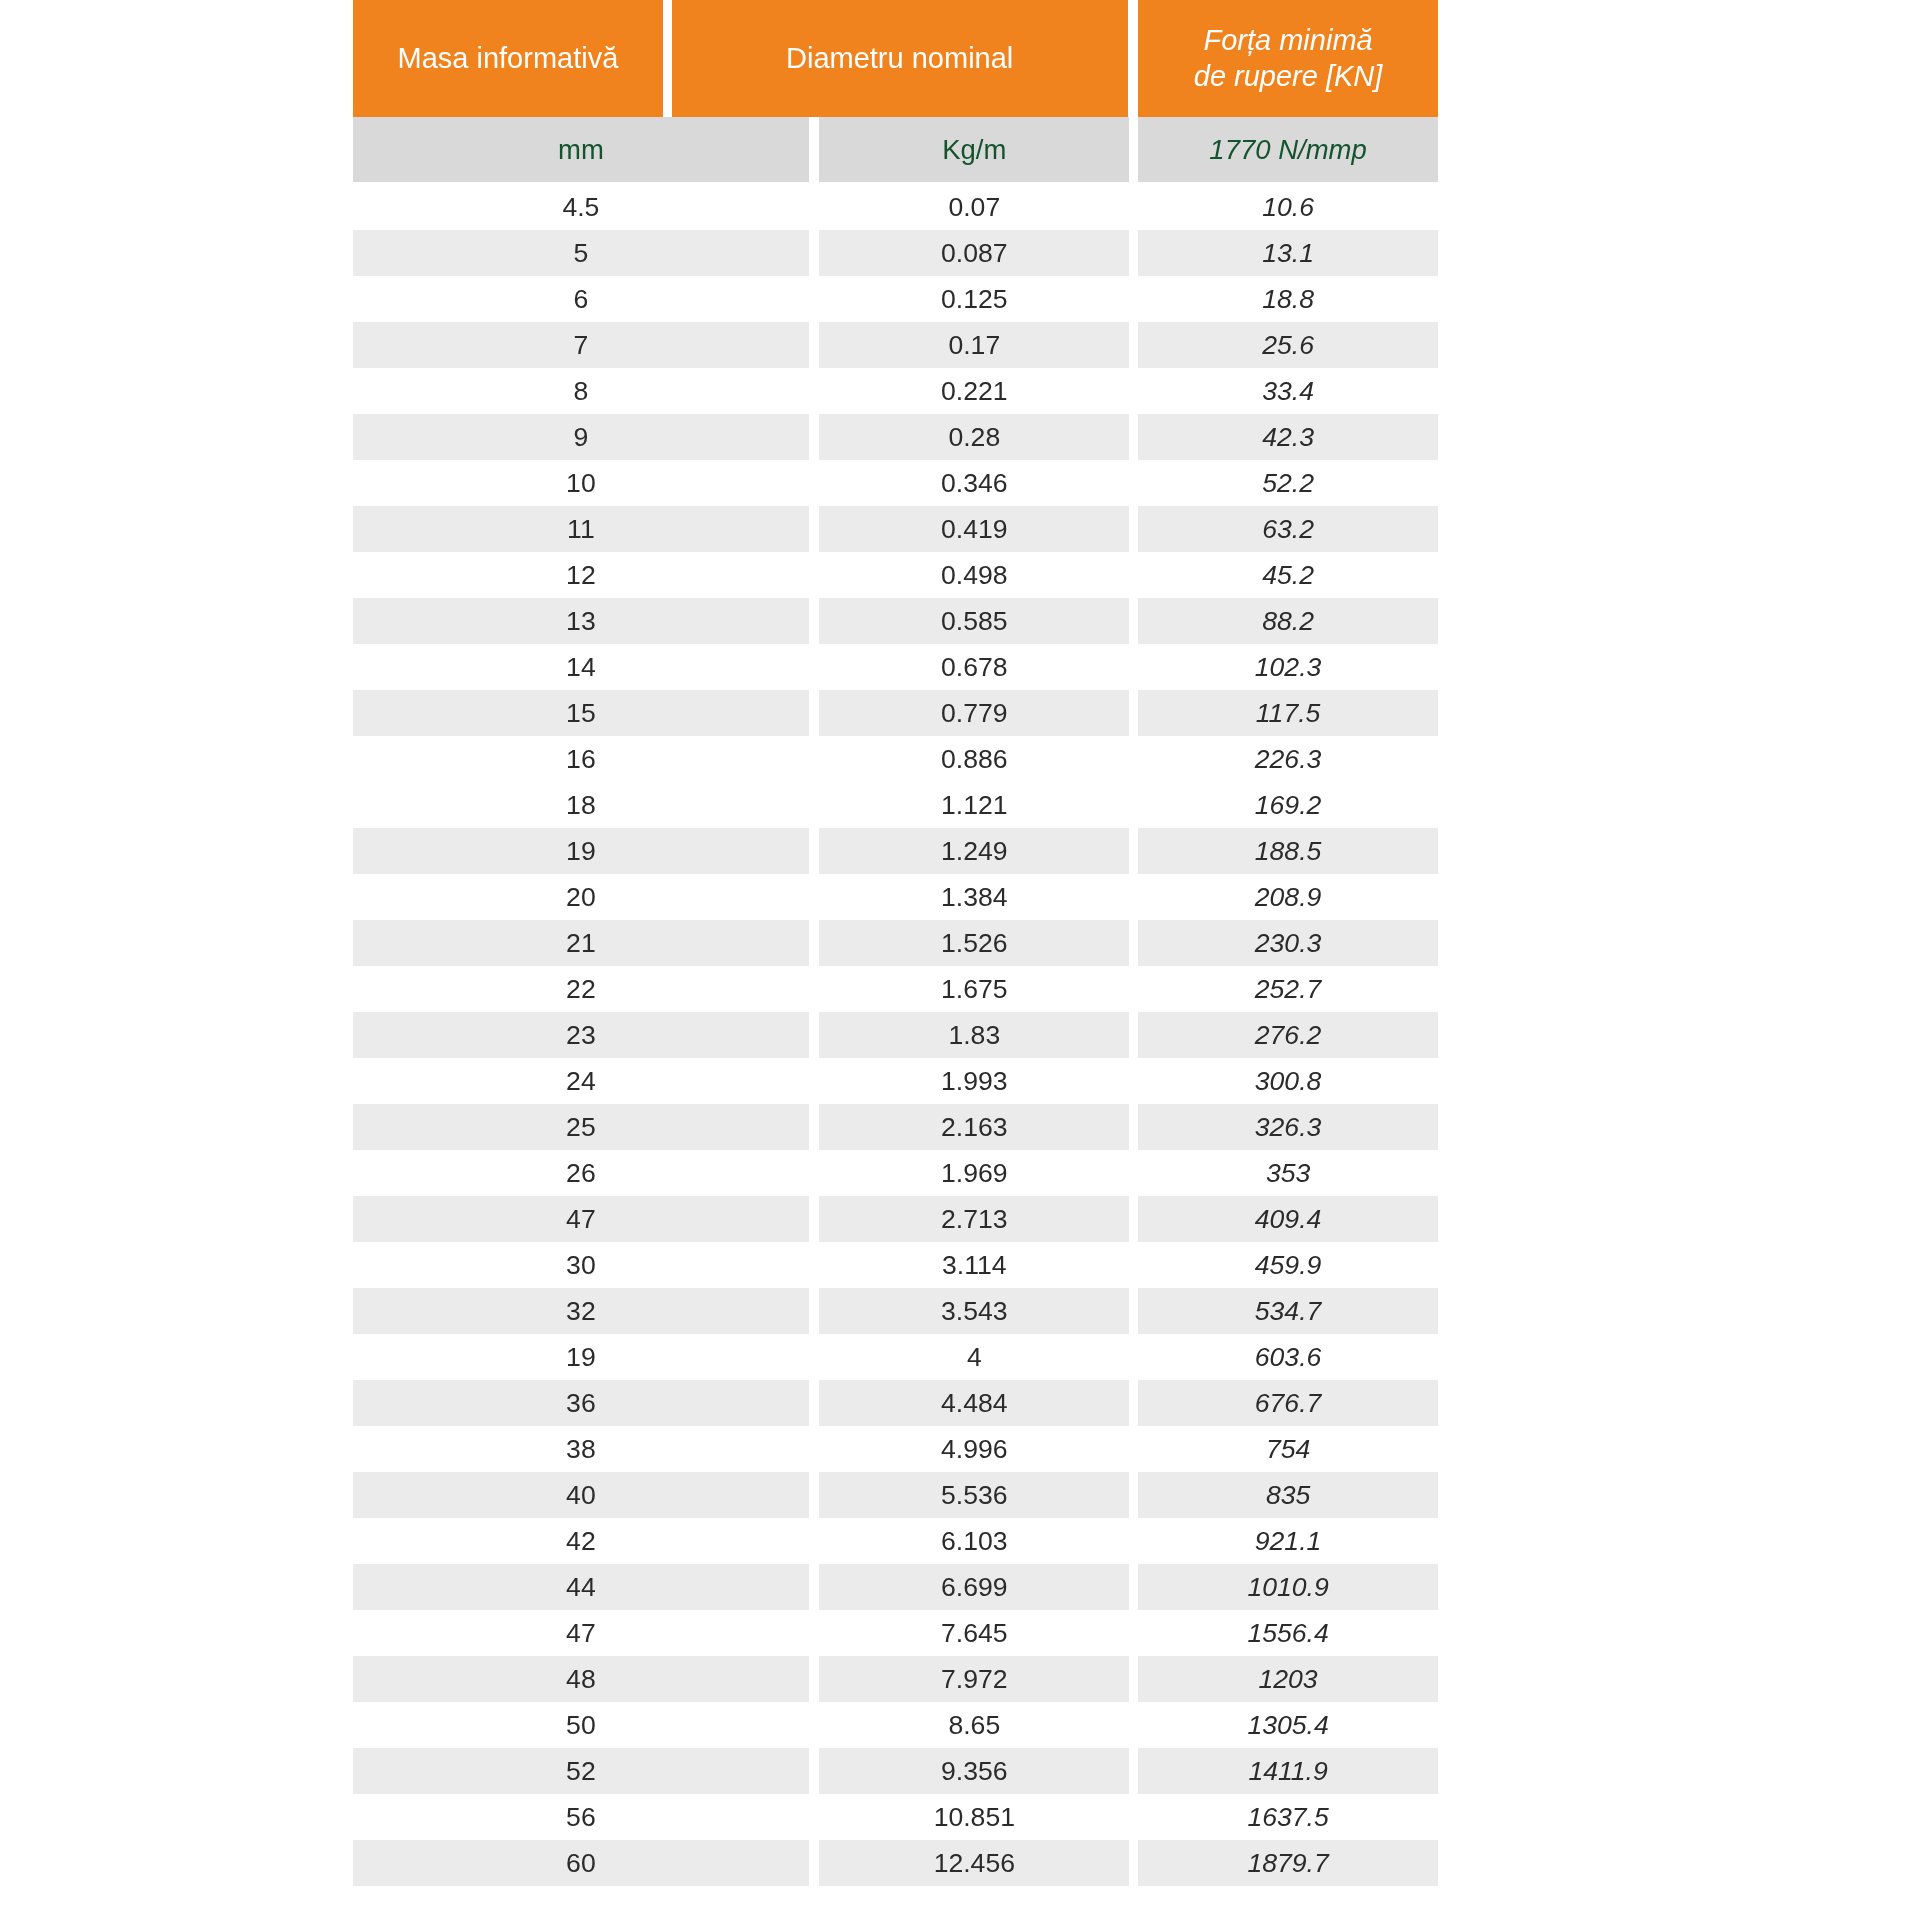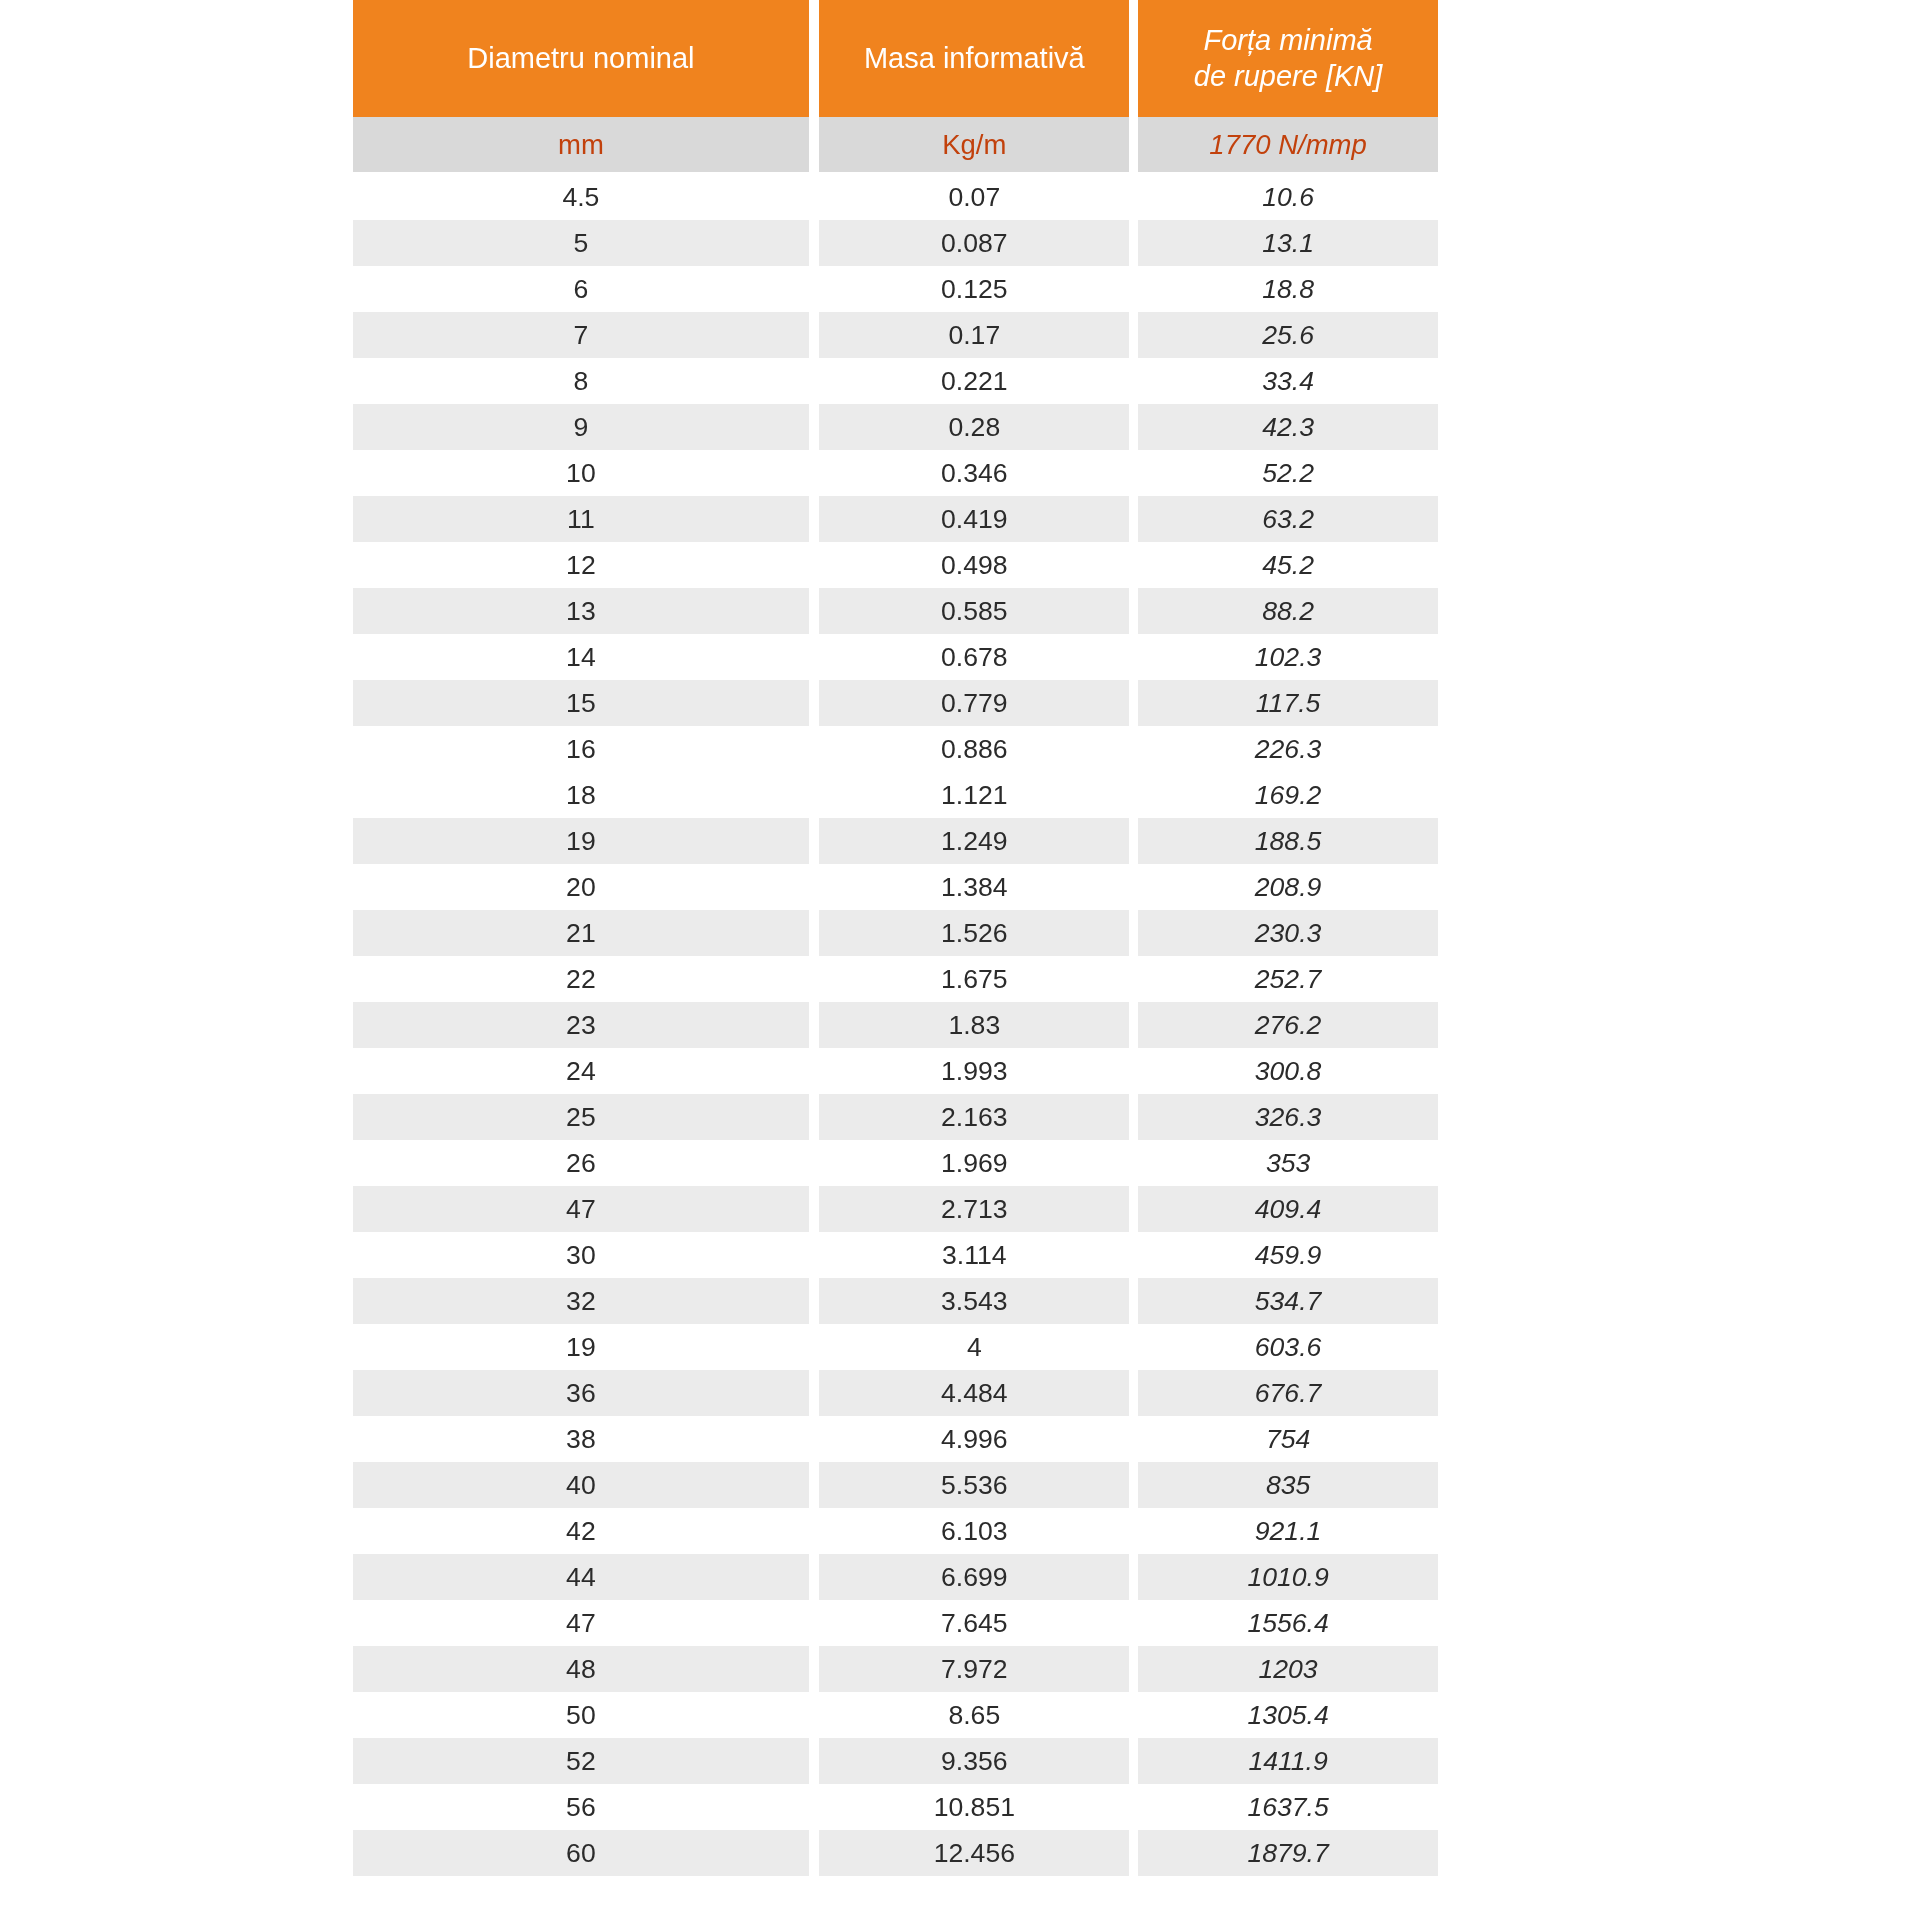--- a/index.html
+++ b/index.html
@@ -64,22 +64,22 @@
   .header-row .cell .hdr-text {
     display: block;
     width: 100%;
     text-align: center;
     white-space: pre-line;
   }
 
   
   .units-row .cell {
     background: #d9d9d9;
-    color: #c2410c;
-    height: 55px;
+    color: #14532d;
+    height: 65px;
     font-size: 27.5px;
   }
 
   
   .data-row .cell {
     height: 46px;
     font-size: 26.6px;
     background: #ffffff;
   }
   .data-row.alt .cell {
@@ -89,25 +89,25 @@
   .spacer-1 { height: 1.8px; width: 1085px; background: #ffffff; }
 </style>
 </head>
 <body>
 
 <div id="page">
 
   <div id="spec-table">
 
     <div class="trow header-row">
+      <div class="cell c2">
+        <span class="hdr-text">Masa informativă</span>
+      </div>
       <div class="cell c1">
         <span class="hdr-text">Diametru nominal</span>
-      </div>
-      <div class="cell c2">
-        <span class="hdr-text">Masa informativă</span>
       </div>
       <div class="cell c3">
         <span class="hdr-text">Forța minimă
 de rupere  [KN]</span>
       </div>
     </div>
 
     <div class="trow units-row">
       <div class="cell c1">mm</div>
       <div class="cell c2">Kg/m</div>

